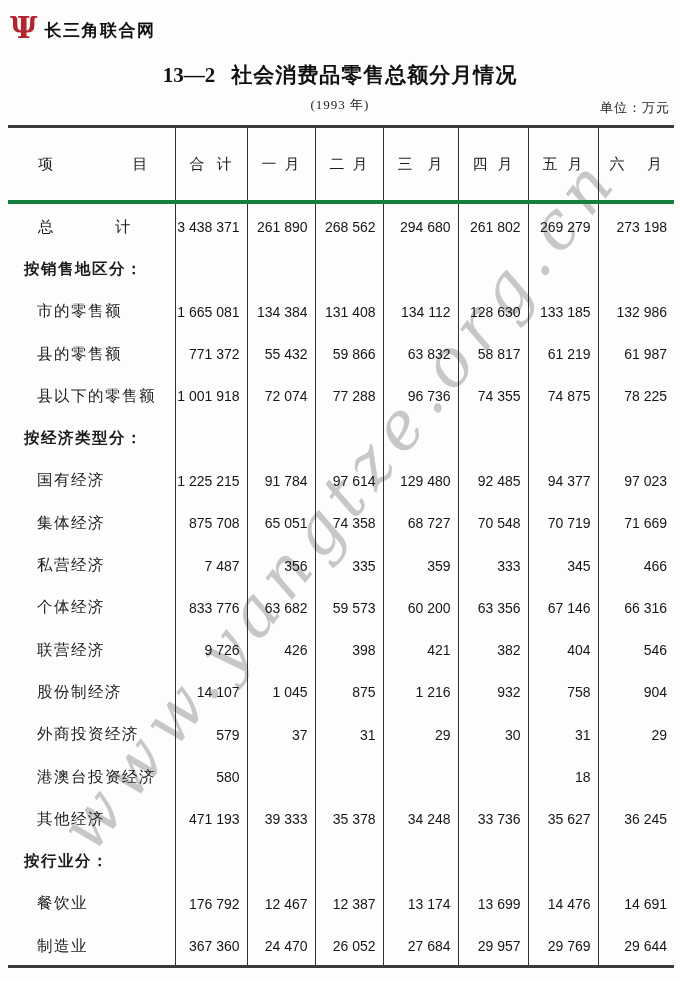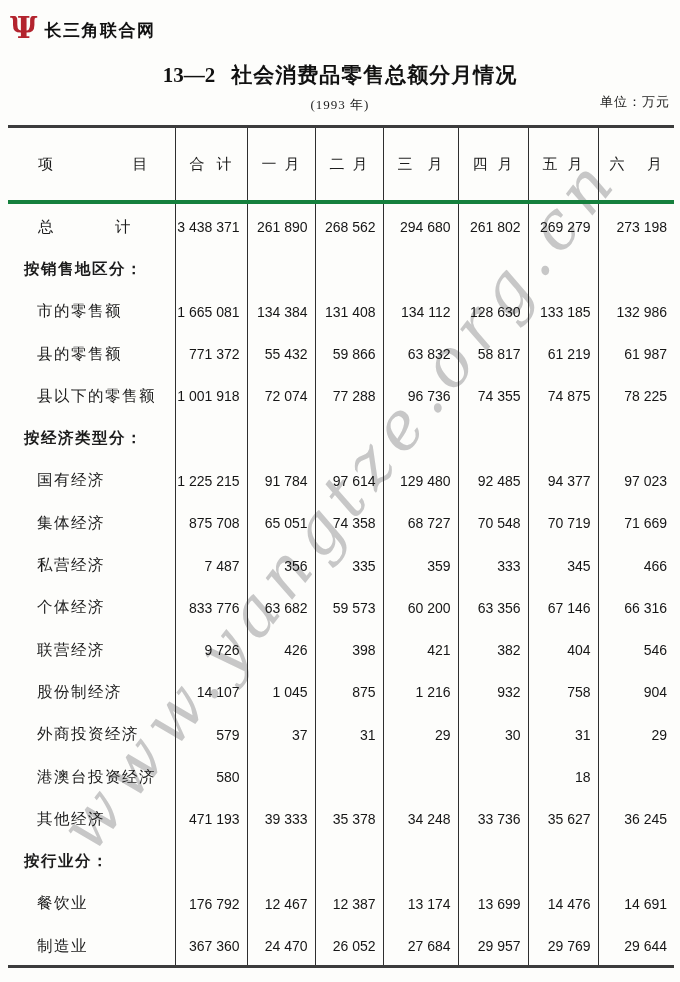--- a/index.html
+++ b/index.html
@@ -32,21 +32,21 @@
     position: absolute; top: 61px; left: 0; width: 100%;
     text-align: center;
   }
   .main-title {
     margin: 0; font-size: 21px; font-weight: bold; letter-spacing: 1px;
     color: #111;
   }
   .main-title .tno { margin-right: 16px; letter-spacing: 0; }
   .subtitle { font-size: 13px; margin-top: 7px; letter-spacing: 1px; }
   .unit-label {
-    position: absolute; top: 93px; right: 10px;
+    position: absolute; top: 99px; right: 10px;
     font-size: 13px; letter-spacing: 1px;
   }
 
   
   .table-area {
     position: absolute; top: 125px; left: 8px; width: 666px;
   }
   .watermark {
     position: absolute; left: -118px; top: 333px;
     width: 900px; height: 90px; line-height: 90px;

